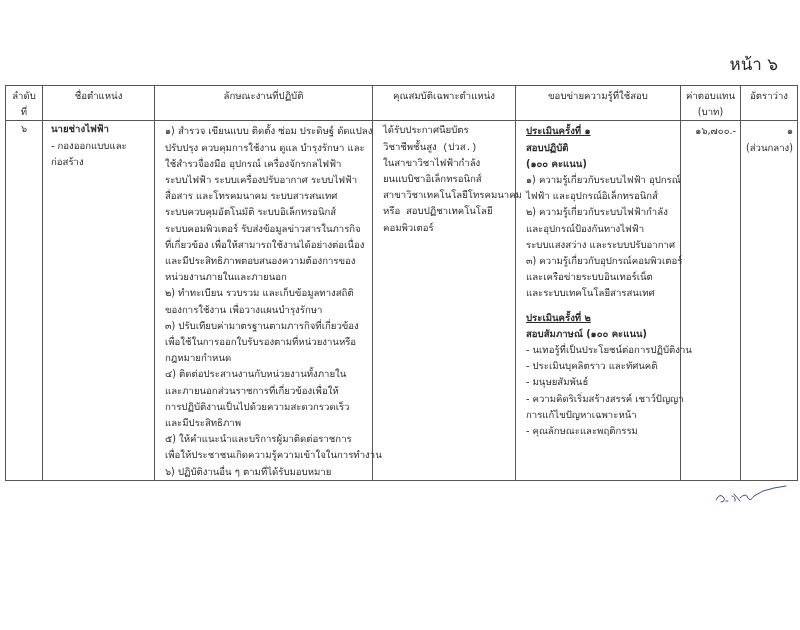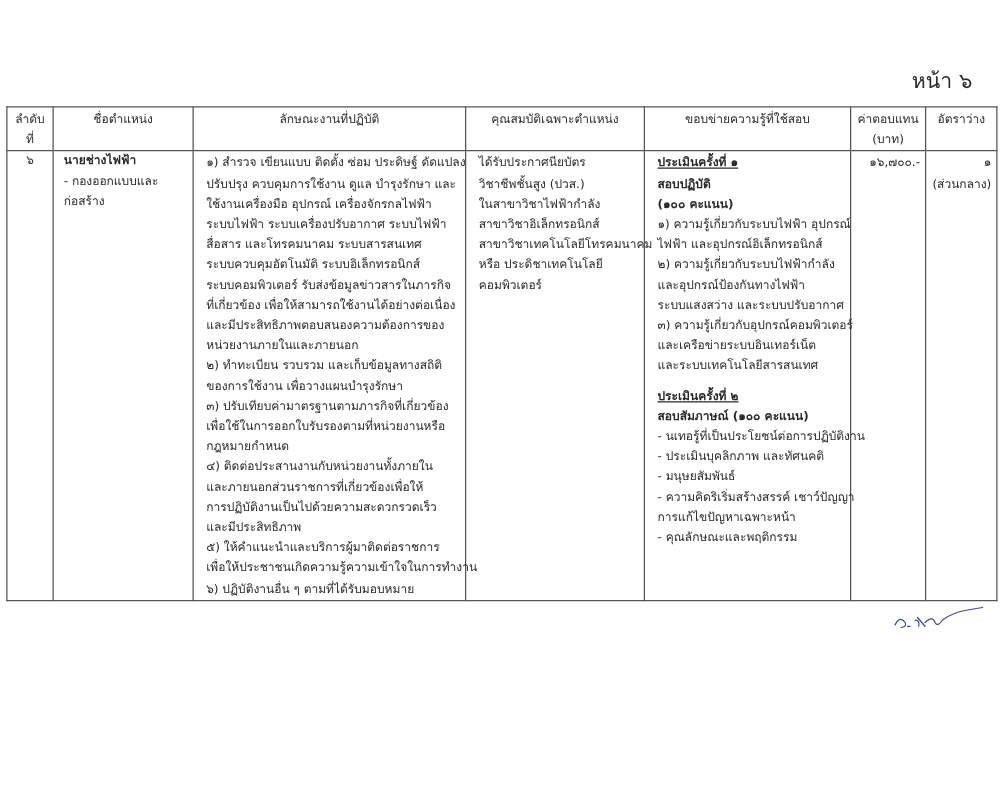--- a/index.html
+++ b/index.html
@@ -7,21 +7,21 @@
          font-family:"DejaVu Sans", sans-serif; color:#2a2a2a; }
   .page-num { position:absolute; right:22px; top:50px; font-size:17px; }
   table.main { position:absolute; left:5px; top:85px; border-collapse:collapse;
                table-layout:fixed; width:792px; height:326px; }
   table.main th, table.main td { border:1px solid #555; vertical-align:top;
                font-size:9.6px; line-height:16.2px; font-weight:normal; padding:0 4px; }
   table.main th { text-align:center; vertical-align:top; padding-top:2px; height:25px; }
   .c-no { text-align:center; }
   .c-name { padding-left:8px !important;margin-left:36px; }
   .c-duty { padding-left:10px !important; padding-top:2px !important; }
-  .c-qual { padding-left:10px !important; padding-top:2px !important; }
+  .c-qual { padding-left:10px !important; padding-top:2px !important;font-family:Liberation Mono, monospace; }
   .c-exam { padding-left:10px !important; padding-top:2px !important; }
   .c-sal, .c-rate { text-align:right; padding-top:2px !important; }
   .bold { font-weight:bold; }
   .ul { text-decoration:underline; font-weight:bold; }
   .gap { height:8px; }
   .line { display:block; white-space:nowrap; }
   .signature { position:absolute; left:712px; top:484px; width:78px; height:22px; }
 </style>
 </head>
 <body>
@@ -59,21 +59,21 @@
     <tr>
       <td class="c-no">๖</td>
       <td class="c-name">
         <span class="line bold">นายช่างไฟฟ้า</span>
         <span class="line">- กองออกแบบและ</span>
         <span class="line">ก่อสร้าง</span>
       </td>
       <td class="c-duty">
         <span class="line">๑) สำรวจ เขียนแบบ ติดตั้ง ซ่อม ประดิษฐ์ ดัดแปลง</span>
         <span class="line">ปรับปรุง ควบคุมการใช้งาน ดูแล บำรุงรักษา และ</span>
-        <span class="line">ใช้งานเครื่องมือ อุปกรณ์ เครื่องจักรกลไฟฟ้า</span>
+        <span class="line">ใช้สำรวจื่องมือ อุปกรณ์ เครื่องจักรกลไฟฟ้า</span>
         <span class="line">ระบบไฟฟ้า ระบบเครื่องปรับอากาศ ระบบไฟฟ้า</span>
         <span class="line">สื่อสาร และโทรคมนาคม ระบบสารสนเทศ</span>
         <span class="line">ระบบควบคุมอัตโนมัติ ระบบอิเล็กทรอนิกส์</span>
         <span class="line">ระบบคอมพิวเตอร์ รับส่งข้อมูลข่าวสารในภารกิจ</span>
         <span class="line">ที่เกี่ยวข้อง เพื่อให้สามารถใช้งานได้อย่างต่อเนื่อง</span>
         <span class="line">และมีประสิทธิภาพตอบสนองความต้องการของ</span>
         <span class="line">หน่วยงานภายในและภายนอก</span>
         <span class="line">๒) ทำทะเบียน รวบรวม และเก็บข้อมูลทางสถิติ</span>
         <span class="line">ของการใช้งาน เพื่อวางแผนบำรุงรักษา</span>
         <span class="line">๓) ปรับเทียบค่ามาตรฐานตามภารกิจที่เกี่ยวข้อง</span>
@@ -84,42 +84,42 @@
         <span class="line">การปฏิบัติงานเป็นไปด้วยความสะดวกรวดเร็ว</span>
         <span class="line">และมีประสิทธิภาพ</span>
         <span class="line">๕) ให้คำแนะนำและบริการผู้มาติดต่อราชการ</span>
         <span class="line">เพื่อให้ประชาชนเกิดความรู้ความเข้าใจในการทำงาน</span>
         <span class="line">๖) ปฏิบัติงานอื่น ๆ ตามที่ได้รับมอบหมาย</span>
       </td>
       <td class="c-qual">
         <span class="line">ได้รับประกาศนียบัตร</span>
         <span class="line">วิชาชีพชั้นสูง (ปวส.)</span>
         <span class="line">ในสาขาวิชาไฟฟ้ากำลัง</span>
-        <span class="line">สาขาวิชาอิเล็กทรอนิกส์</span>
+        <span class="line">ยนแบบิชาอิเล็กทรอนิกส์</span>
         <span class="line">สาขาวิชาเทคโนโลยีโทรคมนาคม</span>
-        <span class="line">หรือ ประดิชาเทคโนโลยี</span>
+        <span class="line">หรือ สอบปฏิชาเทคโนโลยี</span>
         <span class="line">คอมพิวเตอร์</span>
       </td>
       <td class="c-exam">
         <span class="line ul">ประเมินครั้งที่ ๑</span>
         <span class="line bold">สอบปฏิบัติ</span>
         <span class="line bold">(๑๐๐ คะแนน)</span>
         <span class="line">๑) ความรู้เกี่ยวกับระบบไฟฟ้า อุปกรณ์</span>
         <span class="line">ไฟฟ้า และอุปกรณ์อิเล็กทรอนิกส์</span>
         <span class="line">๒) ความรู้เกี่ยวกับระบบไฟฟ้ากำลัง</span>
         <span class="line">และอุปกรณ์ป้องกันทางไฟฟ้า</span>
         <span class="line">ระบบแสงสว่าง และระบบปรับอากาศ</span>
         <span class="line">๓) ความรู้เกี่ยวกับอุปกรณ์คอมพิวเตอร์</span>
         <span class="line">และเครือข่ายระบบอินเทอร์เน็ต</span>
         <span class="line">และระบบเทคโนโลยีสารสนเทศ</span>
         <div class="gap"></div>
         <span class="line ul">ประเมินครั้งที่ ๒</span>
         <span class="line bold">สอบสัมภาษณ์ (๑๐๐ คะแนน)</span>
         <span class="line">- นเทอรู้ที่เป็นประโยชน์ต่อการปฏิบัติงาน</span>
-        <span class="line">- ประเมินบุคลิกภาพ และทัศนคติ</span>
+        <span class="line">- ประเมินบุคลิตราว และทัศนคติ</span>
         <span class="line">- มนุษยสัมพันธ์</span>
         <span class="line">- ความคิดริเริ่มสร้างสรรค์ เชาว์ปัญญา</span>
         <span class="line">การแก้ไขปัญหาเฉพาะหน้า</span>
         <span class="line">- คุณลักษณะและพฤติกรรม</span>
       </td>
       <td class="c-sal">๑๖,๗๐๐.-</td>
       <td class="c-rate">
         <span class="line">๑</span>
         <span class="line">(ส่วนกลาง)</span>
       </td>

